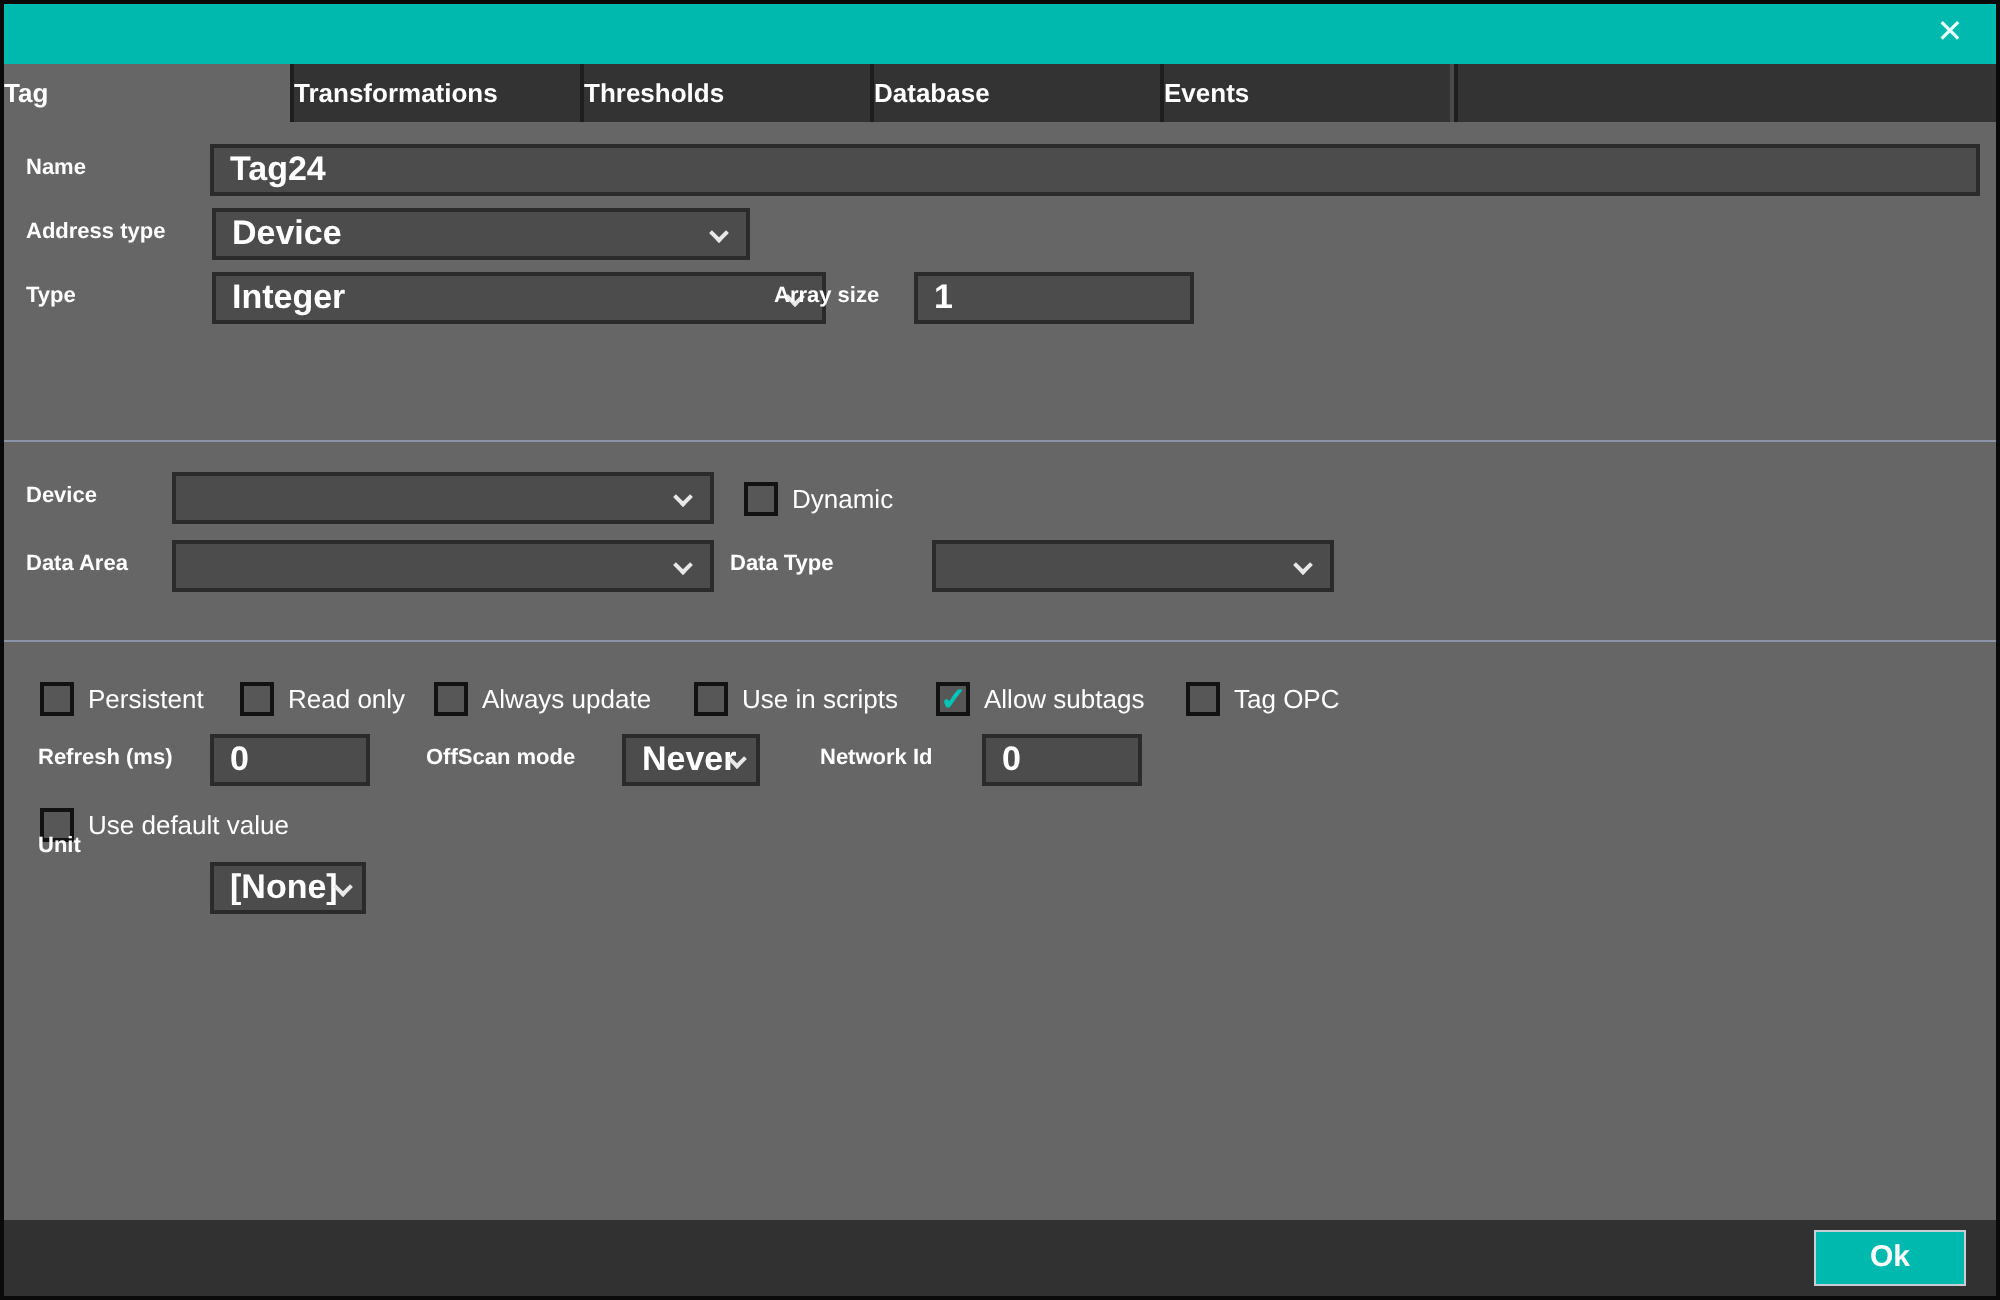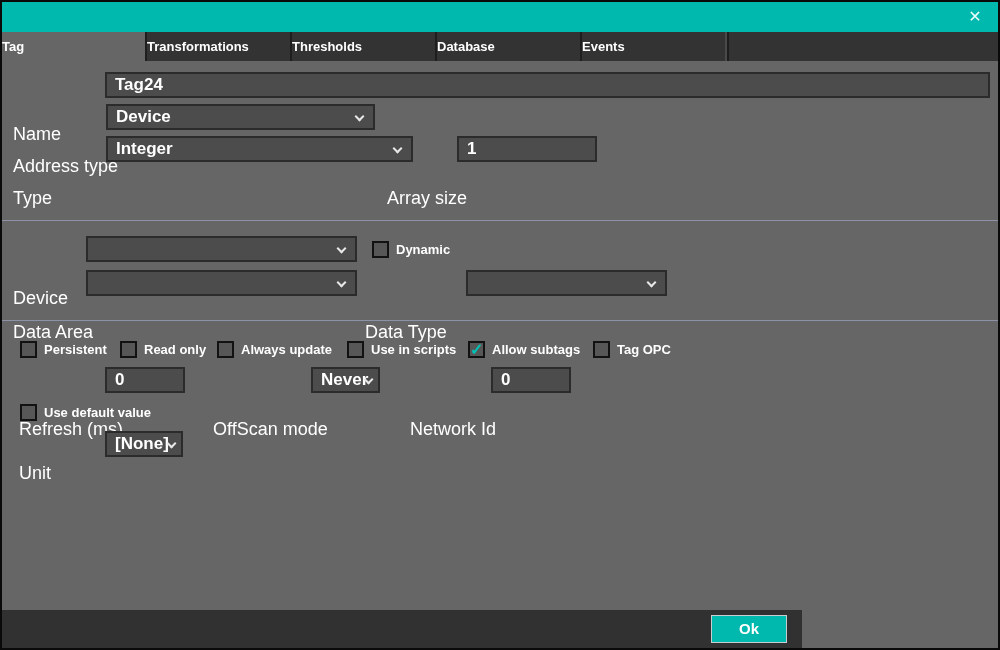--- a/index.html
+++ b/index.html
@@ -14,38 +14,38 @@
     color:#eafffe; font-size:16px; line-height:22px; text-align:center; cursor:pointer; }
   
   .tabstrip { position:absolute; left:0; top:30px; width:996px; height:29px; background:#1e1e1e; }
   .tab { position:absolute; top:0; height:29px; width:143px; background:#333333;
     color:#ffffff; font-size:13px; font-weight:700; line-height:29px; }
   .tab.active { background:#666666; }
   .tab-filler { position:absolute; top:0; left:727px; width:269px; height:29px; background:#333333; }
   .tab-divider { position:absolute; top:0; left:723px; width:2px; height:29px; background:#4a4a4a; }
   
   .content { position:absolute; left:0; top:59px; width:996px; height:549px; background:#666666; }
-  .lbl { position:absolute; color:#ffffff; font-size:18px; font-weight:400; white-space:nowrap;margin-top:46px; }
+  .lbl { position:absolute; color:#ffffff; font-size:11px; font-weight:700; white-space:nowrap; }
   .inp, .dd { position:absolute; height:26px; background:#4c4c4c; border:2px solid #2b2b2b; }
   .inp .val, .dd .dd-value {
     position:absolute; left:8px; top:0; line-height:22px; color:#ffffff; font-size:17px; font-weight:700; white-space:nowrap; }
   .chev { position:absolute; right:10px; top:7px; width:7px; height:7px;
     border-right:2px solid #e8e8e8; border-bottom:2px solid #e8e8e8; transform:rotate(45deg); }
   .sep { position:absolute; left:0; width:996px; height:1px; background:#8d93a6; }
   
   .cb { position:absolute; height:18px; }
   .cb .box { position:absolute; left:0; top:0; width:17px; height:17px;
     background:#575757; border:2px solid #121212; }
   .cb .check { display:none; position:absolute; left:0px; top:-3px; color:#00c4b8;
     font-size:16px; font-weight:700; }
   .cb .box.checked .check { display:block; }
   .cb .cb-label { position:absolute; left:24px; top:1px; color:#ffffff; font-size:13px;
-    font-weight:700; white-space:nowrap;text-align:center; }
+    font-weight:400; white-space:nowrap;text-align:center; }
   
-  .footer { position:absolute; left:0; bottom:0; width:800px; height:38px; background:#313131; }
+  .footer { position:absolute; left:0; bottom:0; width:996px; height:38px; background:#313131; }
   .ok-btn { position:absolute; right:15px; top:5px; width:76px; height:28px;
     background:#00b9ae; border:1px solid #c9ced3; color:#ffffff; font-size:15px;
     font-weight:700; text-align:center; line-height:26px; cursor:pointer; }
 </style>
 </head>
 <body>
 
 <div id="window">
 
   <div class="titlebar">

